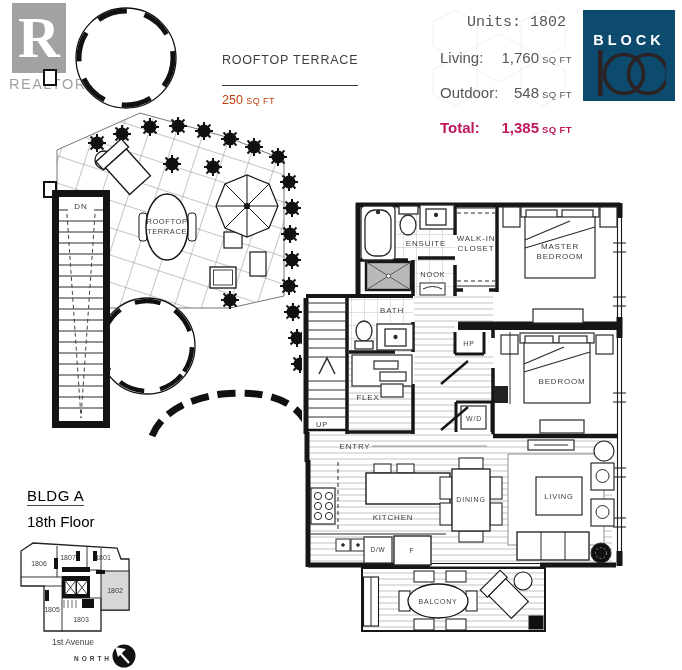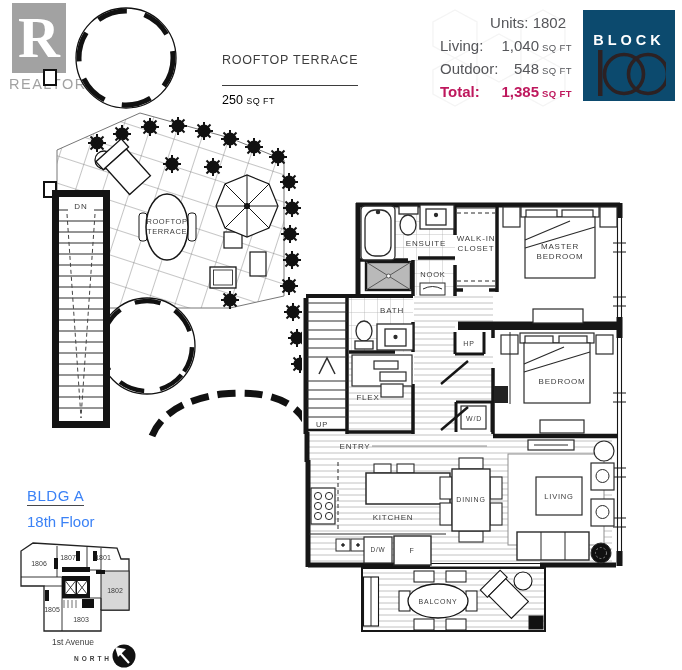--- a/index.html
+++ b/index.html
@@ -4,22 +4,22 @@
 <style>
   html,body{margin:0;padding:0;background:#ffffff;}
   .sheet{position:relative;width:682px;height:670px;background:#ffffff;overflow:hidden;
          font-family:"Liberation Sans",sans-serif;color:#3d3d3d;}
   .abs{position:absolute;}
 
   
   .hexbg{left:415px;top:0;width:175px;height:135px;opacity:.55;}
   .stats{left:440px;top:6px;width:132px;font-size:15px;color:#55565a;line-height:1;}
   .stats .l1{text-align:right;padding-right:6px;font-size:15.5px;}
-  .stats .l2{text-align:right;padding-right:6px;margin-top:9px;}
-  .srow{display:flex;align-items:baseline;margin-top:8px;}
+  .stats .l2{text-align:right;padding-right:6px;margin-top:9px;font-family:Liberation Mono, monospace;}
+  .srow{display:flex;align-items:baseline;margin-top:20px;}
   .srow .lab{white-space:nowrap;}
   .srow .val{margin-left:auto;white-space:nowrap;}
   .srow .unit{font-size:9.5px;letter-spacing:.4px;margin-left:3px;}
   .srow.total{font-weight:bold;color:#be185d;}
 
   
   .block-logo{left:583px;top:10px;width:92px;height:91px;background:#0c4a6e;}
   .block-word{position:absolute;top:22px;left:0;right:0;text-align:center;color:#fff;
               font-size:14.5px;letter-spacing:4px;font-weight:bold;}
   .block-num{position:absolute;left:13px;top:40px;width:70px;height:46px;}
@@ -29,25 +29,25 @@
   .realtor-box{width:54px;height:70px;background:#a2a2a2;position:relative;margin-left:3px;}
   .realtor-r{position:absolute;left:0;top:2px;width:100%;text-align:center;color:#fff;
              font-family:"Liberation Serif",serif;font-weight:bold;font-size:58px;line-height:66px;}
   .realtor-word{margin-top:3px;color:#a2a2a2;font-size:14.5px;letter-spacing:1.5px;}
   .realtor-word sup{font-size:7px;}
 
   
   .rt-head{left:222px;top:50px;width:140px;}
   .rt-title{font-size:12.5px;letter-spacing:.8px;color:#3d3d3d;border-bottom:1px solid #3d3d3d;
             display:inline-block;padding-bottom:18px;}
-  .rt-area{margin-top:7px;font-size:12.5px;color:#000000;}
+  .rt-area{margin-top:7px;font-size:12.5px;color:#c2410c;}
   .rt-area .unit{font-size:9px;letter-spacing:.4px;}
 
   
-  .kp-head{left:27px;top:487px;font-size:15px;color:#3b82f6;}
+  .kp-head{left:27px;top:487px;font-size:15px;color:#000000;}
   .kp-bldg{display:inline-block;border-bottom:1.2px solid #47484c;padding-bottom:1px;letter-spacing:.5px;}
   .kp-floor{margin-top:7px;}
 
   svg text{font-family:"Liberation Sans",sans-serif;fill:#3c3c3c;}
 </style>
 </head>
 <body>
 
 <div class="sheet">
 
@@ -76,21 +76,21 @@
     </div>
   </div>
 
   <div class="abs stats">
     <div class="l2">
       <span>Units:</span>
       <span>1802</span>
     </div>
     <div class="srow">
       <span class="lab">Living:</span>
-      <span class="val"><span>1,040</span><span class="unit">SQ FT</span></span>
+      <span class="val"><span>1,760</span><span class="unit">SQ FT</span></span>
     </div>
     <div class="srow">
       <span class="lab">Outdoor:</span>
       <span class="val"><span>548</span><span class="unit">SQ FT</span></span>
     </div>
     <div class="srow total">
       <span class="lab">Total:</span>
       <span class="val"><span>1,385</span><span class="unit">SQ FT</span></span>
     </div>
   </div>

